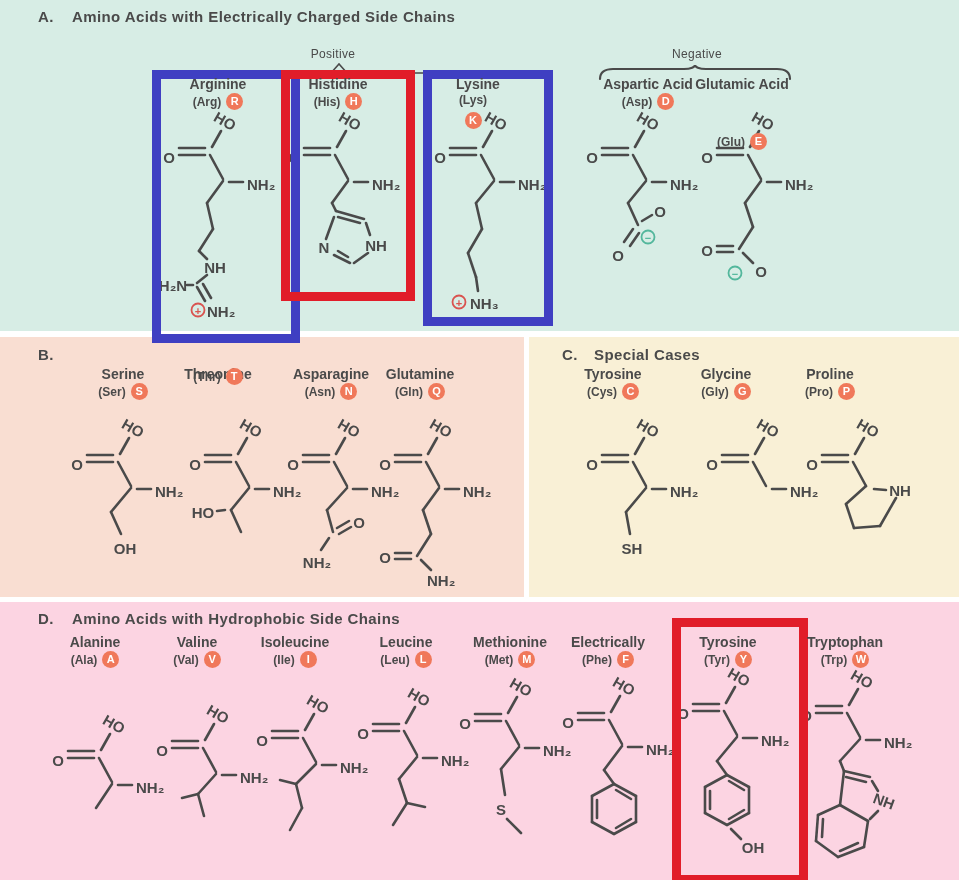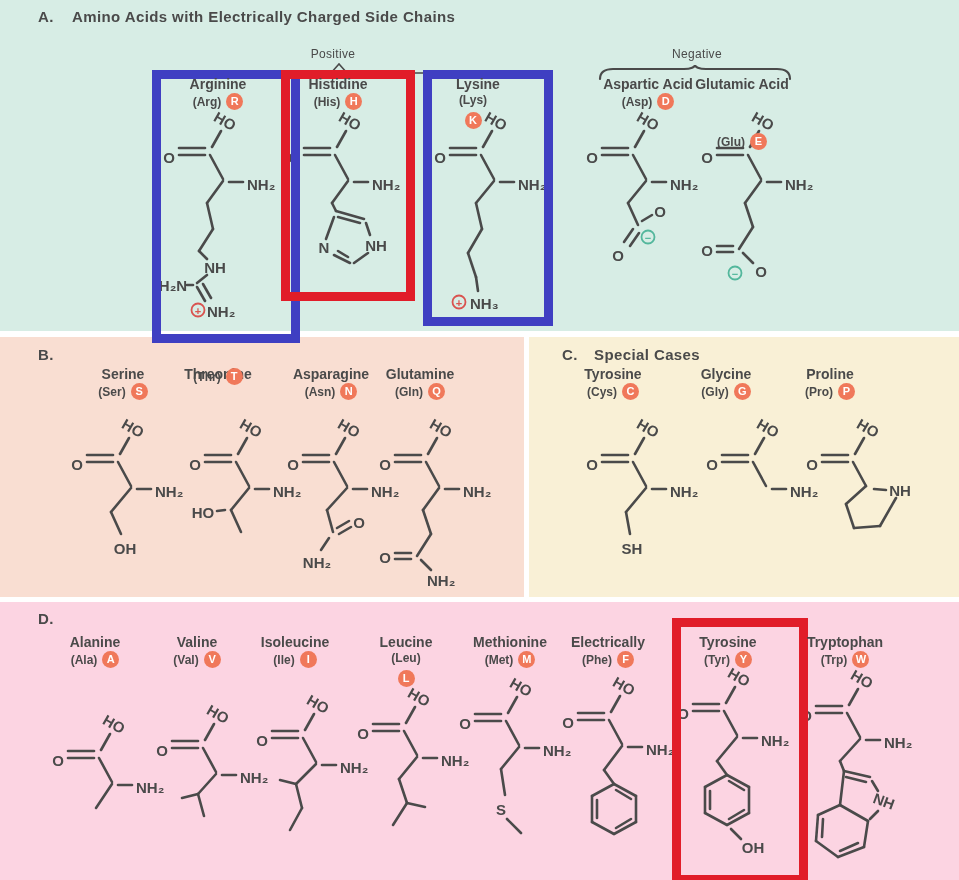--- a/index.html
+++ b/index.html
@@ -39,20 +39,21 @@
     <span class="panel-title" style="left:38px;top:9px;">B.</span>
   </div>
 
   <div class="panel" id="panel-C" style="left: 529px; top: 337px; width: 430px; height: 260px; background: rgb(249, 240, 214);">
     <span class="panel-title" style="left:33px;top:9px;">C.</span>
     <span class="panel-title" style="left:65px;top:9px;text-align:right;">Special Cases</span>
   </div>
 
   <div class="panel" id="panel-D" style="left: 0px; top: 602px; width: 959px; height: 278px; background: rgb(252, 212, 226);">
     <span class="panel-title" style="left:38px;top:8px;">D.</span>
+    <span class="panel-title" style="left:72px;top:8px;">Amino Acids with Hydrophobic Side Chains</span>
   </div>
 
   <div class="hl-box" style="left:152px;top:70px;width:130px;height:255px;border-color:var(--blue);"></div>
   <div class="hl-box" style="left:281px;top:70px;width:116px;height:213px;border-color:var(--red);"></div>
   <div class="hl-box" style="left:423px;top:70px;width:112px;height:238px;border-color:var(--blue);"></div>
   <div class="hl-box" style="left:672px;top:618px;width:118px;height:248px;border-color:var(--red);"></div>
 
   <div id="cards">
       <div class="acid-name" style="left: 148px; top: 76px;">Arginine</div>
       <div class="acid-abbr" style="left: 148px; top: 93px;">
@@ -361,21 +362,21 @@
         <line x1="74" y1="87" x2="88" y2="87" stroke="#4a4a4a" stroke-width="2.6" stroke-linecap="round"></line>
         <line x1="68" y1="86" x2="48" y2="106" stroke="#4a4a4a" stroke-width="2.6" stroke-linecap="round"></line>
         <line x1="48" y1="106" x2="32" y2="102" stroke="#4a4a4a" stroke-width="2.6" stroke-linecap="round"></line>
         <line x1="48" y1="106" x2="54" y2="130" stroke="#4a4a4a" stroke-width="2.6" stroke-linecap="round"></line>
         <line x1="54" y1="130" x2="42" y2="152" stroke="#4a4a4a" stroke-width="2.6" stroke-linecap="round"></line>
         <text x="70" y="26" fill="#4a4a4a" font-size="15" font-weight="bold" text-anchor="middle" dominant-baseline="central" font-family="&quot;Liberation Sans&quot;,sans-serif" transform="rotate(30 70 26)">HO</text>
         <text x="14" y="62" fill="#4a4a4a" font-size="15" font-weight="bold" text-anchor="middle" dominant-baseline="central" font-family="&quot;Liberation Sans&quot;,sans-serif">O</text>
         <text x="92" y="89" fill="#4a4a4a" font-size="15" font-weight="bold" text-anchor="start" dominant-baseline="central" font-family="&quot;Liberation Sans&quot;,sans-serif">NH₂</text>
       </svg>
       <div class="acid-name" style="left: 336px; top: 634px;">Leucine</div>
-      <div class="acid-abbr" style="left: 336px; top: 651px; flex-direction: column;">
+      <div class="acid-abbr" style="left: 336px; top: 651px;">
         <span>(Leu)</span>
         <span class="badge" style="background: rgb(240, 120, 90);">L</span>
       </div>
       <svg width="150" height="230" viewBox="0 0 150 230" class="struct" style="left: 349px; top: 671px;">
         <line x1="57" y1="52" x2="66" y2="36" stroke="#4a4a4a" stroke-width="2.6" stroke-linecap="round"></line>
         <line x1="24" y1="53" x2="50" y2="53" stroke="#4a4a4a" stroke-width="2.6" stroke-linecap="round"></line>
         <line x1="24" y1="60" x2="50" y2="60" stroke="#4a4a4a" stroke-width="2.6" stroke-linecap="round"></line>
         <line x1="55" y1="60" x2="68" y2="84" stroke="#4a4a4a" stroke-width="2.6" stroke-linecap="round"></line>
         <line x1="74" y1="87" x2="88" y2="87" stroke="#4a4a4a" stroke-width="2.6" stroke-linecap="round"></line>
         <line x1="68" y1="86" x2="50" y2="108" stroke="#4a4a4a" stroke-width="2.6" stroke-linecap="round"></line>

